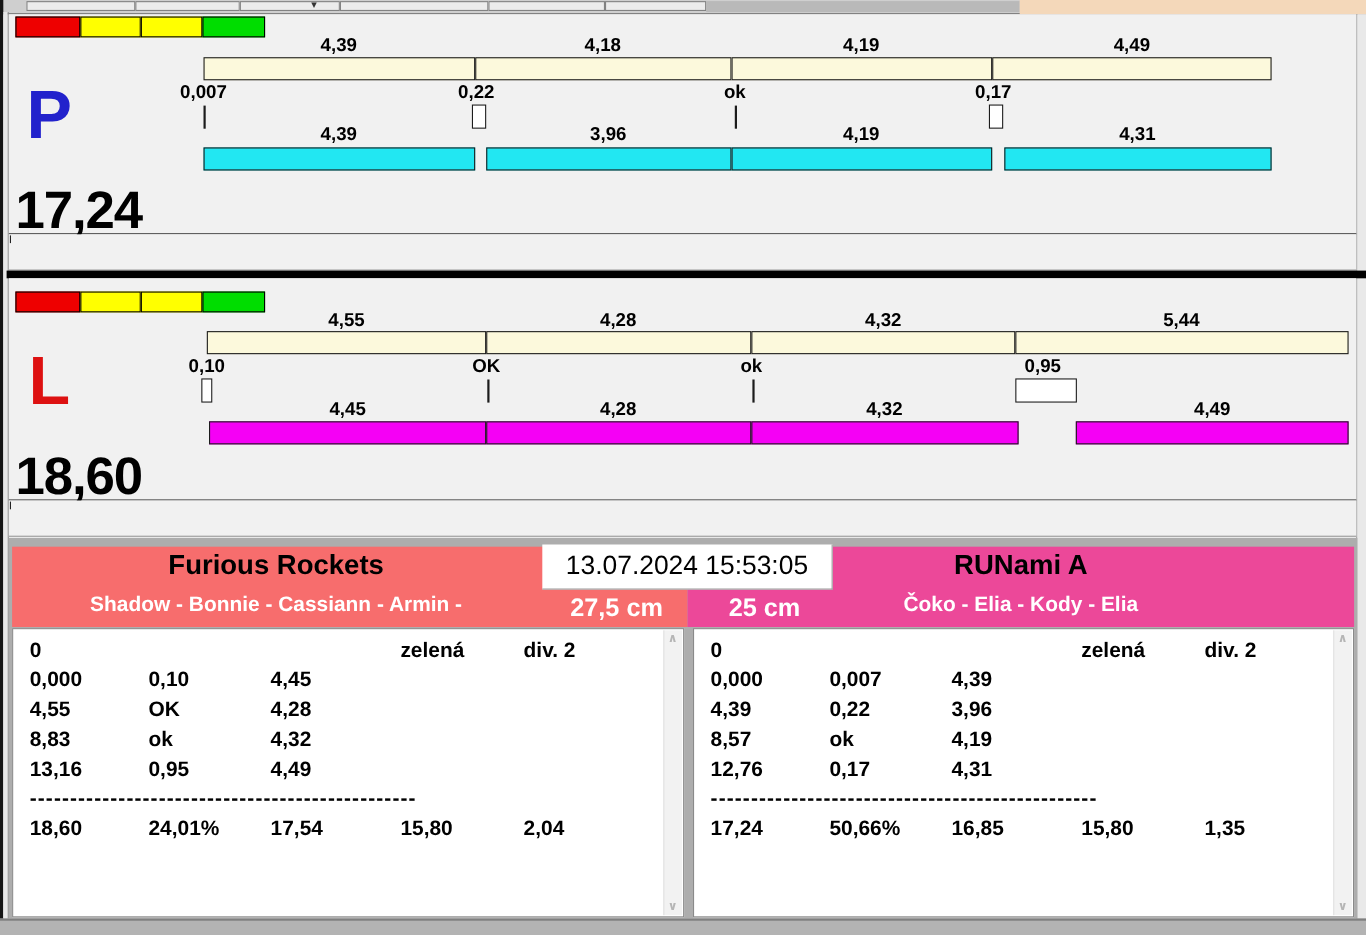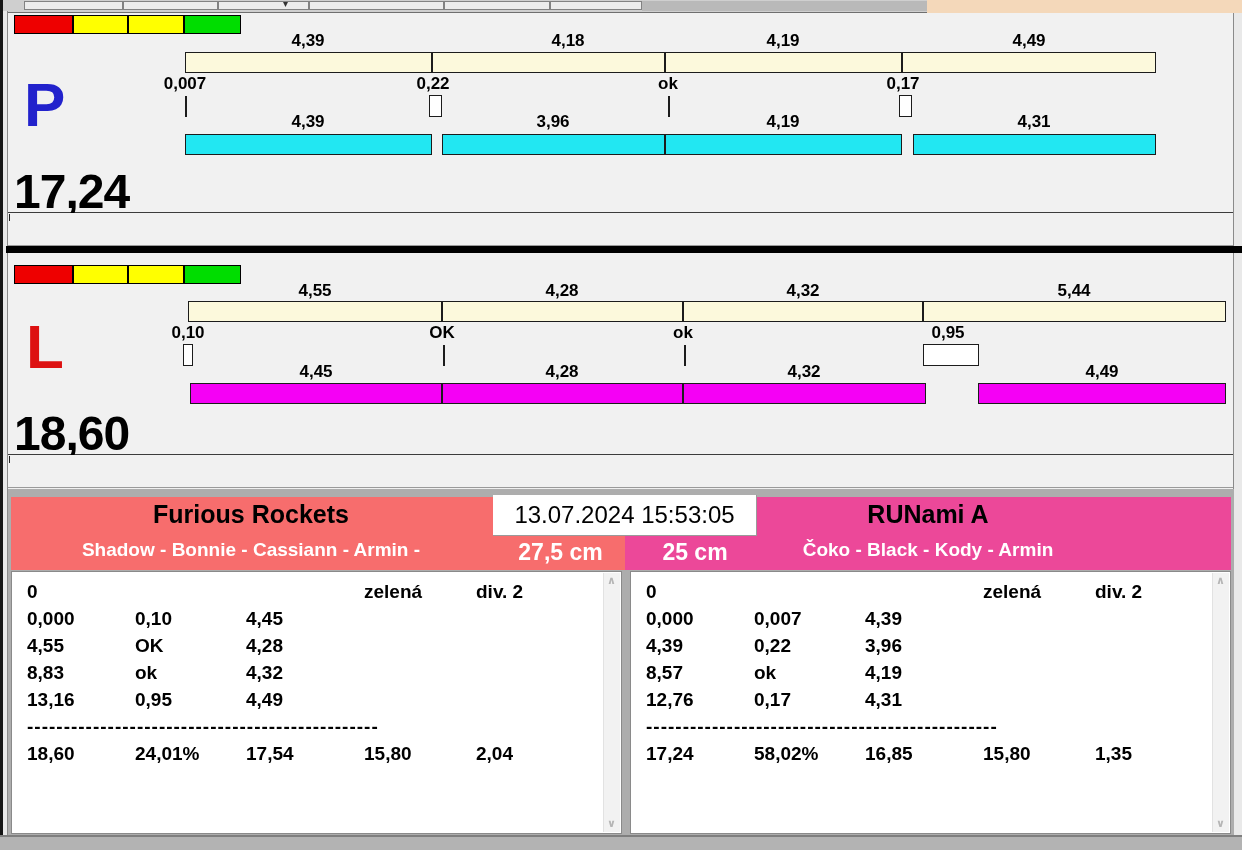--- a/index.html
+++ b/index.html
@@ -71,21 +71,21 @@
   <div class="lane-panel" style="top:13px;height:200px;"></div>
 
   <div class="sw" style="left: 14px; top: 15px; width: 59px; background-color: rgb(238, 0, 0);"></div>
   <div class="sw" style="left: 73px; top: 15px; width: 55px; background-color: rgb(255, 255, 0);"></div>
   <div class="sw" style="left: 128px; top: 15px; width: 56px; background-color: rgb(255, 255, 0);"></div>
   <div class="sw" style="left: 184px; top: 15px; width: 57px; background-color: rgb(0, 221, 0);"></div>
 
   <div class="lane-letter" style="left: 24px; top: 74px; color: rgb(34, 34, 204);">P</div>
 
   <div class="blabel" style="left:248px;top:31px;width:120px;">4,39</div>
-  <div class="blabel" style="left:508px;top:31px;width:120px;">4,18</div>
+  <div class="blabel" style="left:488px;top:31px;width:120px;">4,18</div>
   <div class="blabel" style="left:723px;top:31px;width:120px;">4,19</div>
   <div class="blabel" style="left:969px;top:31px;width:120px;">4,49</div>
 
   <div class="seg" style="left: 185px; top: 52px; width: 247px; background-color: rgb(252, 249, 220);"></div>
   <div class="seg" style="left: 432px; top: 52px; width: 233px; background-color: rgb(252, 249, 220);"></div>
   <div class="seg" style="left: 665px; top: 52px; width: 237px; background-color: rgb(252, 249, 220);"></div>
   <div class="seg" style="left: 902px; top: 52px; width: 254px; background-color: rgb(252, 249, 220);"></div>
 
   <div class="blabel" style="left:140px;top:74px;width:90px;">0,007</div>
   <div class="blabel" style="left:388px;top:74px;width:90px;">0,22</div>
@@ -161,21 +161,21 @@
   <div class="results-panel">
 
     <div class="hdr" style="left: 3px; width: 614px; background-color: rgb(247, 109, 109);">
       <div class="hname" style="left:0;width:480px;">Furious Rockets</div>
       <div class="hmem" style="left:0;width:480px;">Shadow - Bonnie - Cassiann - Armin -</div>
       <div class="hheight" style="left:492px;top:42px;width:115px;">27,5 cm</div>
     </div>
 
     <div class="hdr" style="left: 617px; width: 606px; background-color: #ec4899;">
       <div class="hname" style="left:0;width:606px;">RUNami A</div>
-      <div class="hmem" style="left:0;width:606px;">Čoko - Black - Kody - Armin</div>
+      <div class="hmem" style="left:0;width:606px;">Čoko - Elia - Kody - Elia</div>
       <div class="hheight" style="left:15px;top:42px;width:110px;text-align:center;">25 cm</div>
     </div>
 
     <div class="tsbox">13.07.2024 15:53:05</div>
 
     <div class="tablebox" style="left:3px;width:611px;">
       <div class="tpad">
         <div class="trow">
           <span class="tc1">0</span>
           <span class="tc2"></span>
@@ -243,21 +243,21 @@
           <span class="tc3">4,19</span>
         </div>
         <div class="trow">
           <span class="tc1">12,76</span>
           <span class="tc2">0,17</span>
           <span class="tc3">4,31</span>
         </div>
         <div class="tsep">------------------------------------------------</div>
         <div class="trow">
           <span class="tc1">17,24</span>
-          <span class="tc2">58,02%</span>
+          <span class="tc2">50,66%</span>
           <span class="tc3">16,85</span>
           <span class="tc4">15,80</span>
           <span class="tc5">1,35</span>
         </div>
       </div>
       <div class="vscroll">
         <div class="sarr" style="top:0;">∧</div>
         <div class="sarr" style="bottom:0;">∨</div>
       </div>
     </div>

